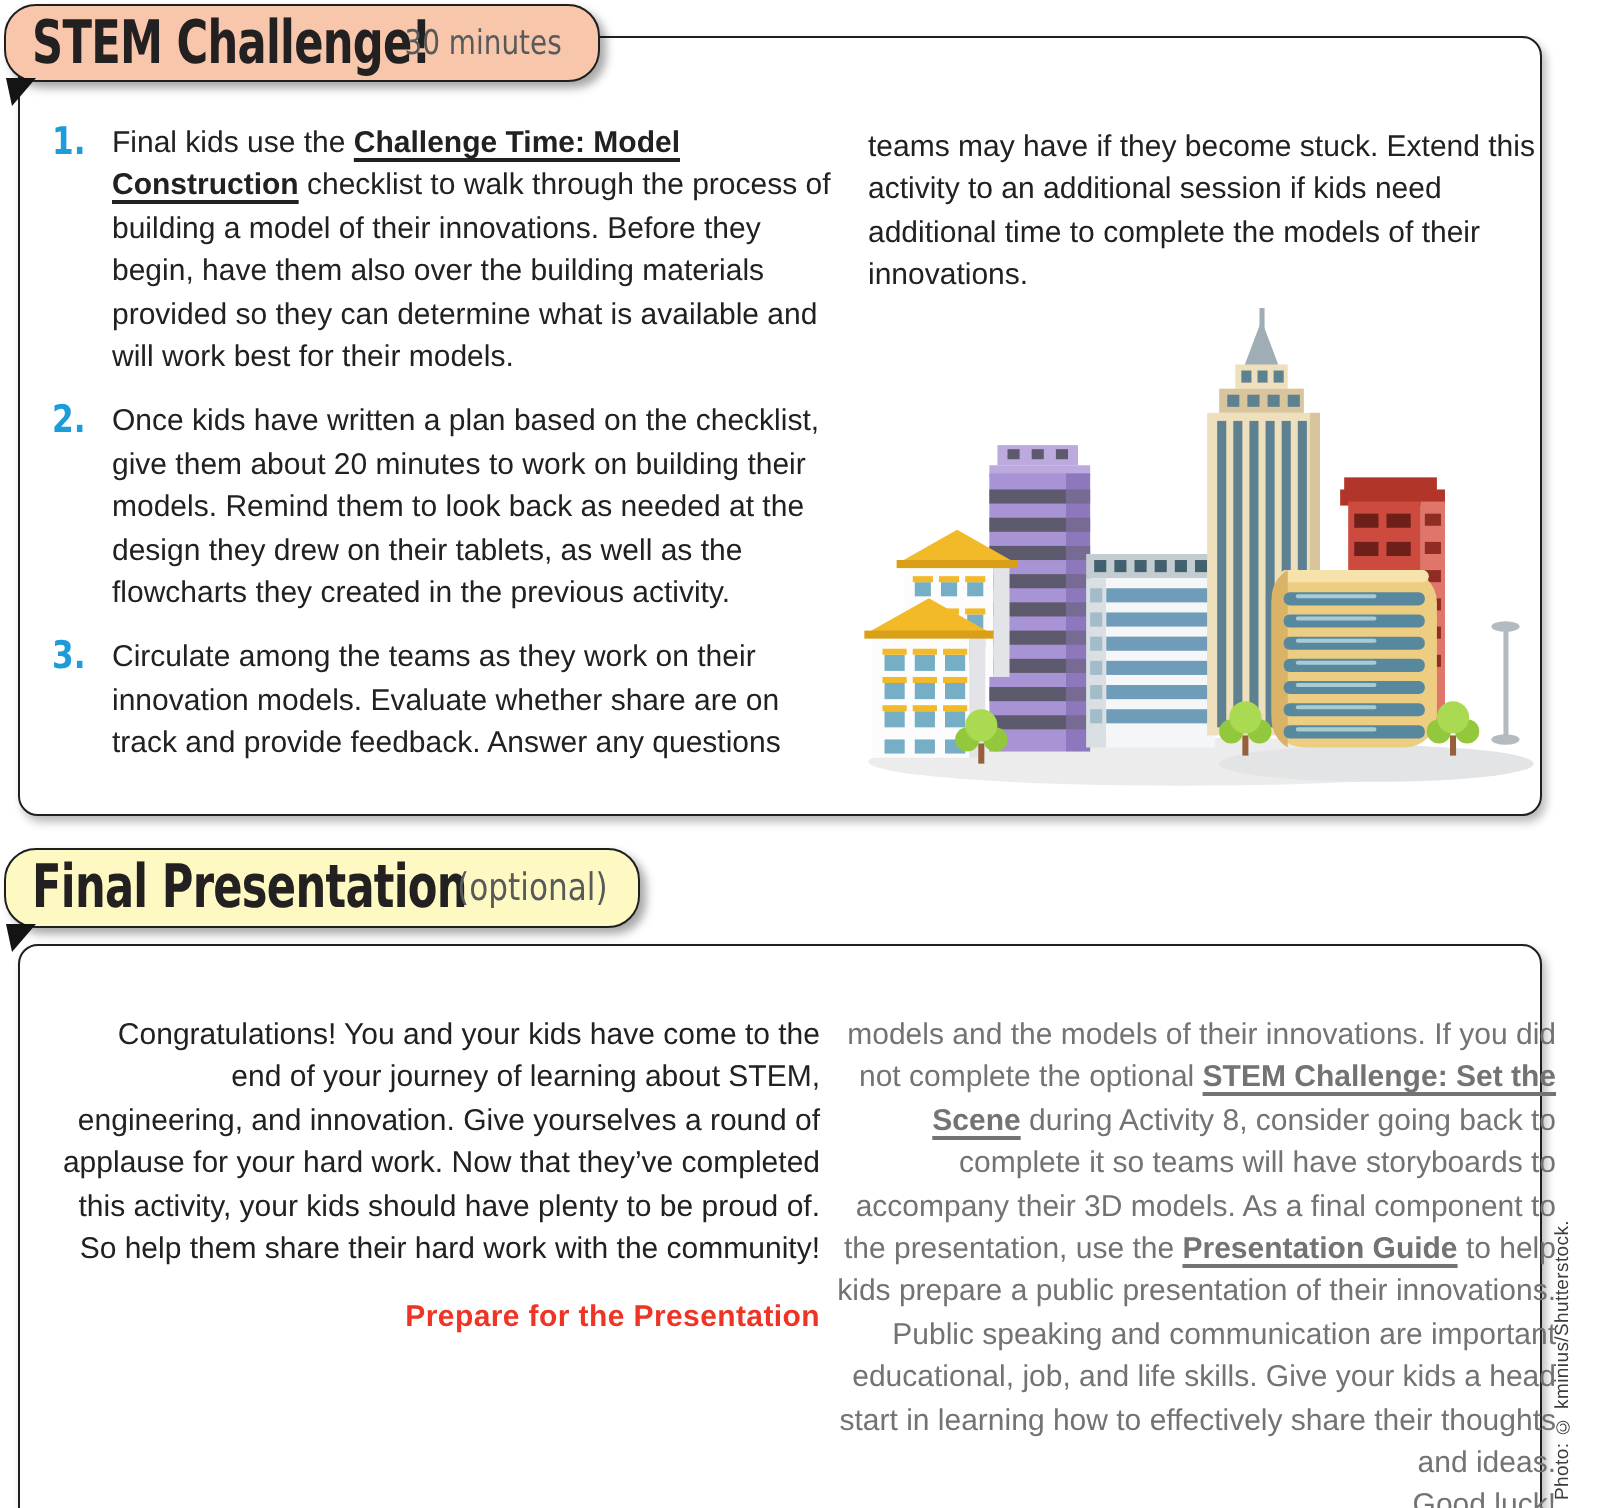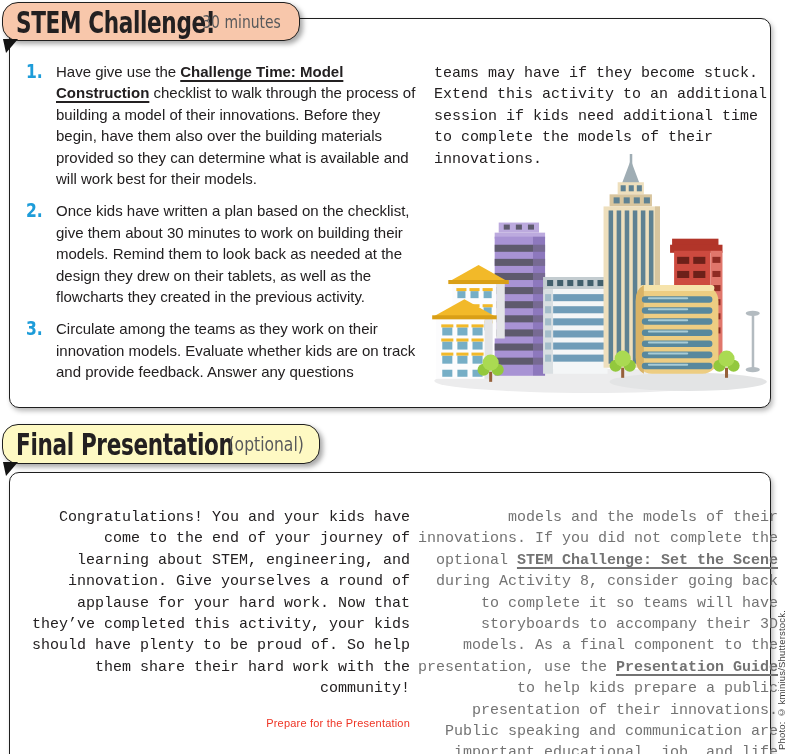--- a/index.html
+++ b/index.html
@@ -40,46 +40,46 @@
   .s2-left{left:20px;top:34px;width:380px;}
   .s2-right{left:404px;top:34px;width:364px;}
   .li{display:flex;margin-bottom:11px;}
   .li-num{
     width:30px;flex:0 0 30px;font-family:"DejaVu Sans",sans-serif;font-weight:bold;
     font-size:19px;line-height:21px;transform:scaleX(.82);transform-origin:left top;
   }
   .li-body{flex:1;}
   .b{font-weight:bold;}
   .u{text-decoration:underline;text-decoration-thickness:1.6px;text-underline-offset:2.5px;}
-  .subhead{font-weight:normal;font-size:11px;margin:13px 0 4px 0;letter-spacing:.2px;}
-  .p{margin:0;font-family:Liberation Mono, monospace;}
+  .subhead{font-weight:bold;font-size:15px;margin:13px 0 4px 0;letter-spacing:.2px;}
+  .p{margin:0;}
   .illo{position:absolute;left:412px;top:133px;width:352px;height:252px;}
   .credit{
     position:absolute;left:776px;top:586px;height:164px;width:14px;
     writing-mode:vertical-rl;transform:rotate(180deg);
     font-size:9.5px;letter-spacing:.2px;white-space:nowrap;
   }
 </style>
 </head>
 <body>
 
 <div class="box box1">
 
   <div class="col s1-left" style="color: rgb(35, 32, 33);">
     <div class="li">
       <div class="li-num" style="color: rgb(29, 156, 217);">1.</div>
-      <div class="li-body"><span>Have give use the </span><span class="b u">Challenge Time: Model Construction</span><span> checklist to walk through the process of building a model of their innovations. Before they begin, have them also over the building materials provided so they can determine what is available and will work best for their models.</span></div>
+      <div class="li-body"><span>Final kids use the </span><span class="b u">Challenge Time: Model Construction</span><span> checklist to walk through the process of building a model of their innovations. Before they begin, have them also over the building materials provided so they can determine what is available and will work best for their models.</span></div>
     </div>
     <div class="li">
       <div class="li-num" style="color: rgb(29, 156, 217);">2.</div>
-      <div class="li-body"><span>Once kids have written a plan based on the checklist, give them about 30 minutes to work on building their models. Remind them to look back as needed at the design they drew on their tablets, as well as the flowcharts they created in the previous activity.</span></div>
+      <div class="li-body"><span>Once kids have written a plan based on the checklist, give them about 20 minutes to work on building their models. Remind them to look back as needed at the design they drew on their tablets, as well as the flowcharts they created in the previous activity.</span></div>
     </div>
     <div class="li">
       <div class="li-num" style="color: rgb(29, 156, 217);">3.</div>
-      <div class="li-body"><span>Circulate among the teams as they work on their innovation models. Evaluate whether kids are on track and provide feedback. Answer any questions</span></div>
+      <div class="li-body"><span>Circulate among the teams as they work on their innovation models. Evaluate whether share are on track and provide feedback. Answer any questions</span></div>
     </div>
   </div>
 
   <div class="col s1-right" style="color: rgb(35, 32, 33);">
     <p class="p">teams may have if they become stuck. Extend this activity to an additional session if kids need additional time to complete the models of their innovations.</p>
   </div>
 
   <svg class="illo" viewBox="0 0 345 250" role="img" aria-label="3D cartoon city skyline with colorful buildings, trees and a street lamp">
     <defs>
       <g id="tree">

